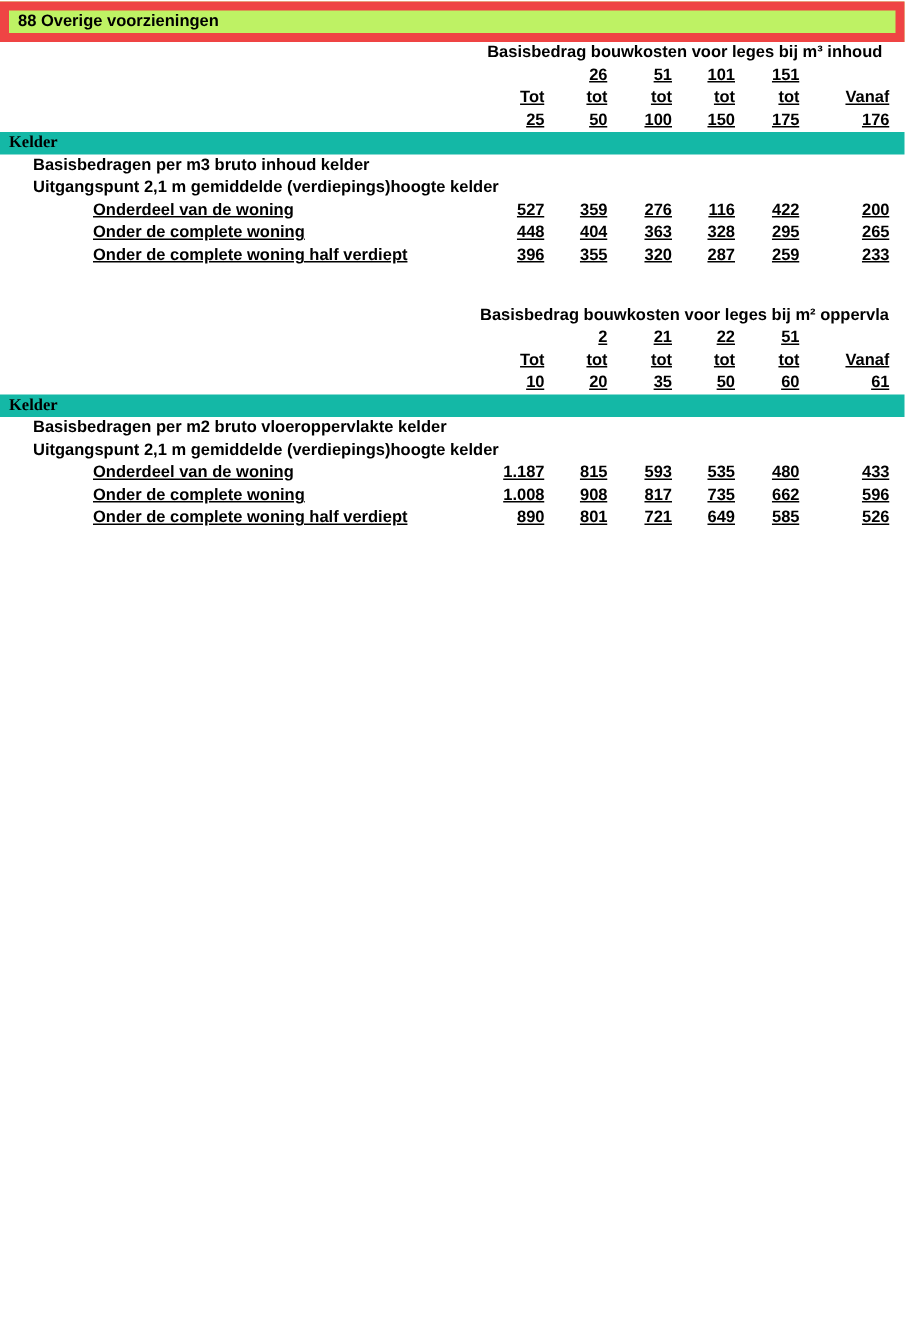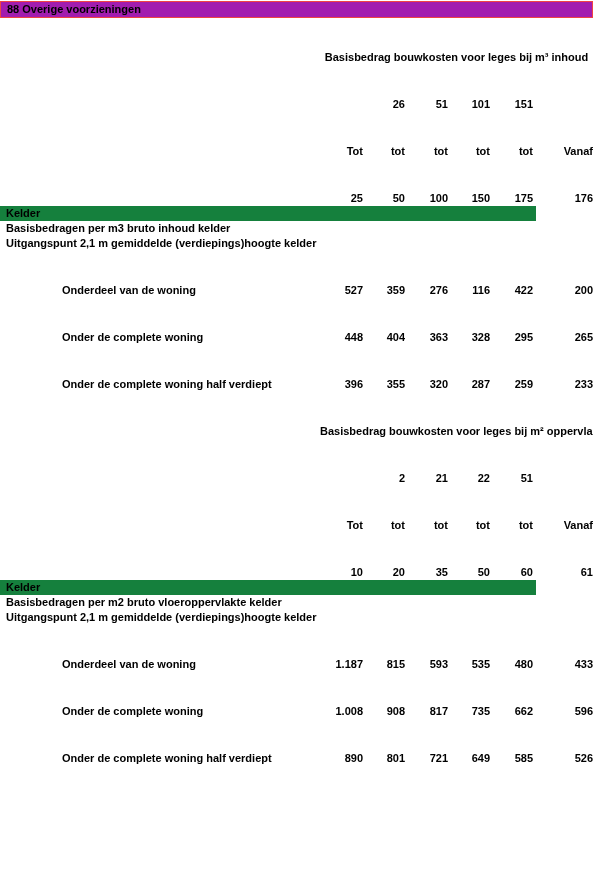--- a/index.html
+++ b/index.html
@@ -11,47 +11,48 @@
     background: #ffffff;
     font-family: "Liberation Sans", sans-serif;
     font-weight: bold;
     font-size: 11px;
     color: #000000;
     overflow: hidden;
   }
   .title-block {
     margin-top: 1px;
     width: 591px;
-    border: 1px solid #ef4444;
-    background: #a21caf;
+    border: 6px solid #ef4444;
+    background: #bef264;
   }
   .title-line {
     height: 15px;
     line-height: 15px;
     padding-left: 6px;
     white-space: nowrap;
   }
-  .row { display: grid; height: 15px; line-height: 15px; margin-top: 32px; }
-  .row-cols { grid-template-columns: 320px 43px 42px 43px 42px 43px 60px; }
+  .row { display: grid; height: 15px; line-height: 15px; }
+  .row-cols { grid-template-columns: 320px 43px 42px 43px 42px 43px 60px; text-decoration: underline; }
   .row-span { grid-template-columns: 320px 273px; }
   .cell { overflow: hidden; white-space: nowrap; }
   .cell.num { text-align: right; }
   .cell.span-title { text-align: center; }
   .band {
-    width: 536px;
+    width: 603px;
     height: 15px;
     line-height: 15px;
     padding-left: 6px;
     box-sizing: border-box;
-    background: #15803d;
+    background: #14b8a6;
+    font-family: Liberation Serif, serif;
   }
   .subtitle {
     height: 15px;
     line-height: 15px;
-    padding-left: 6px;
+    padding-left: 22px;
     white-space: nowrap;
   }
   .cell.rowlabel { padding-left: 62px; }
   .tbl { margin: 0; }
   .tbl + .tbl { margin-top: 25px; }
 </style>
 </head>
 <body>
 
 <div class="page">

